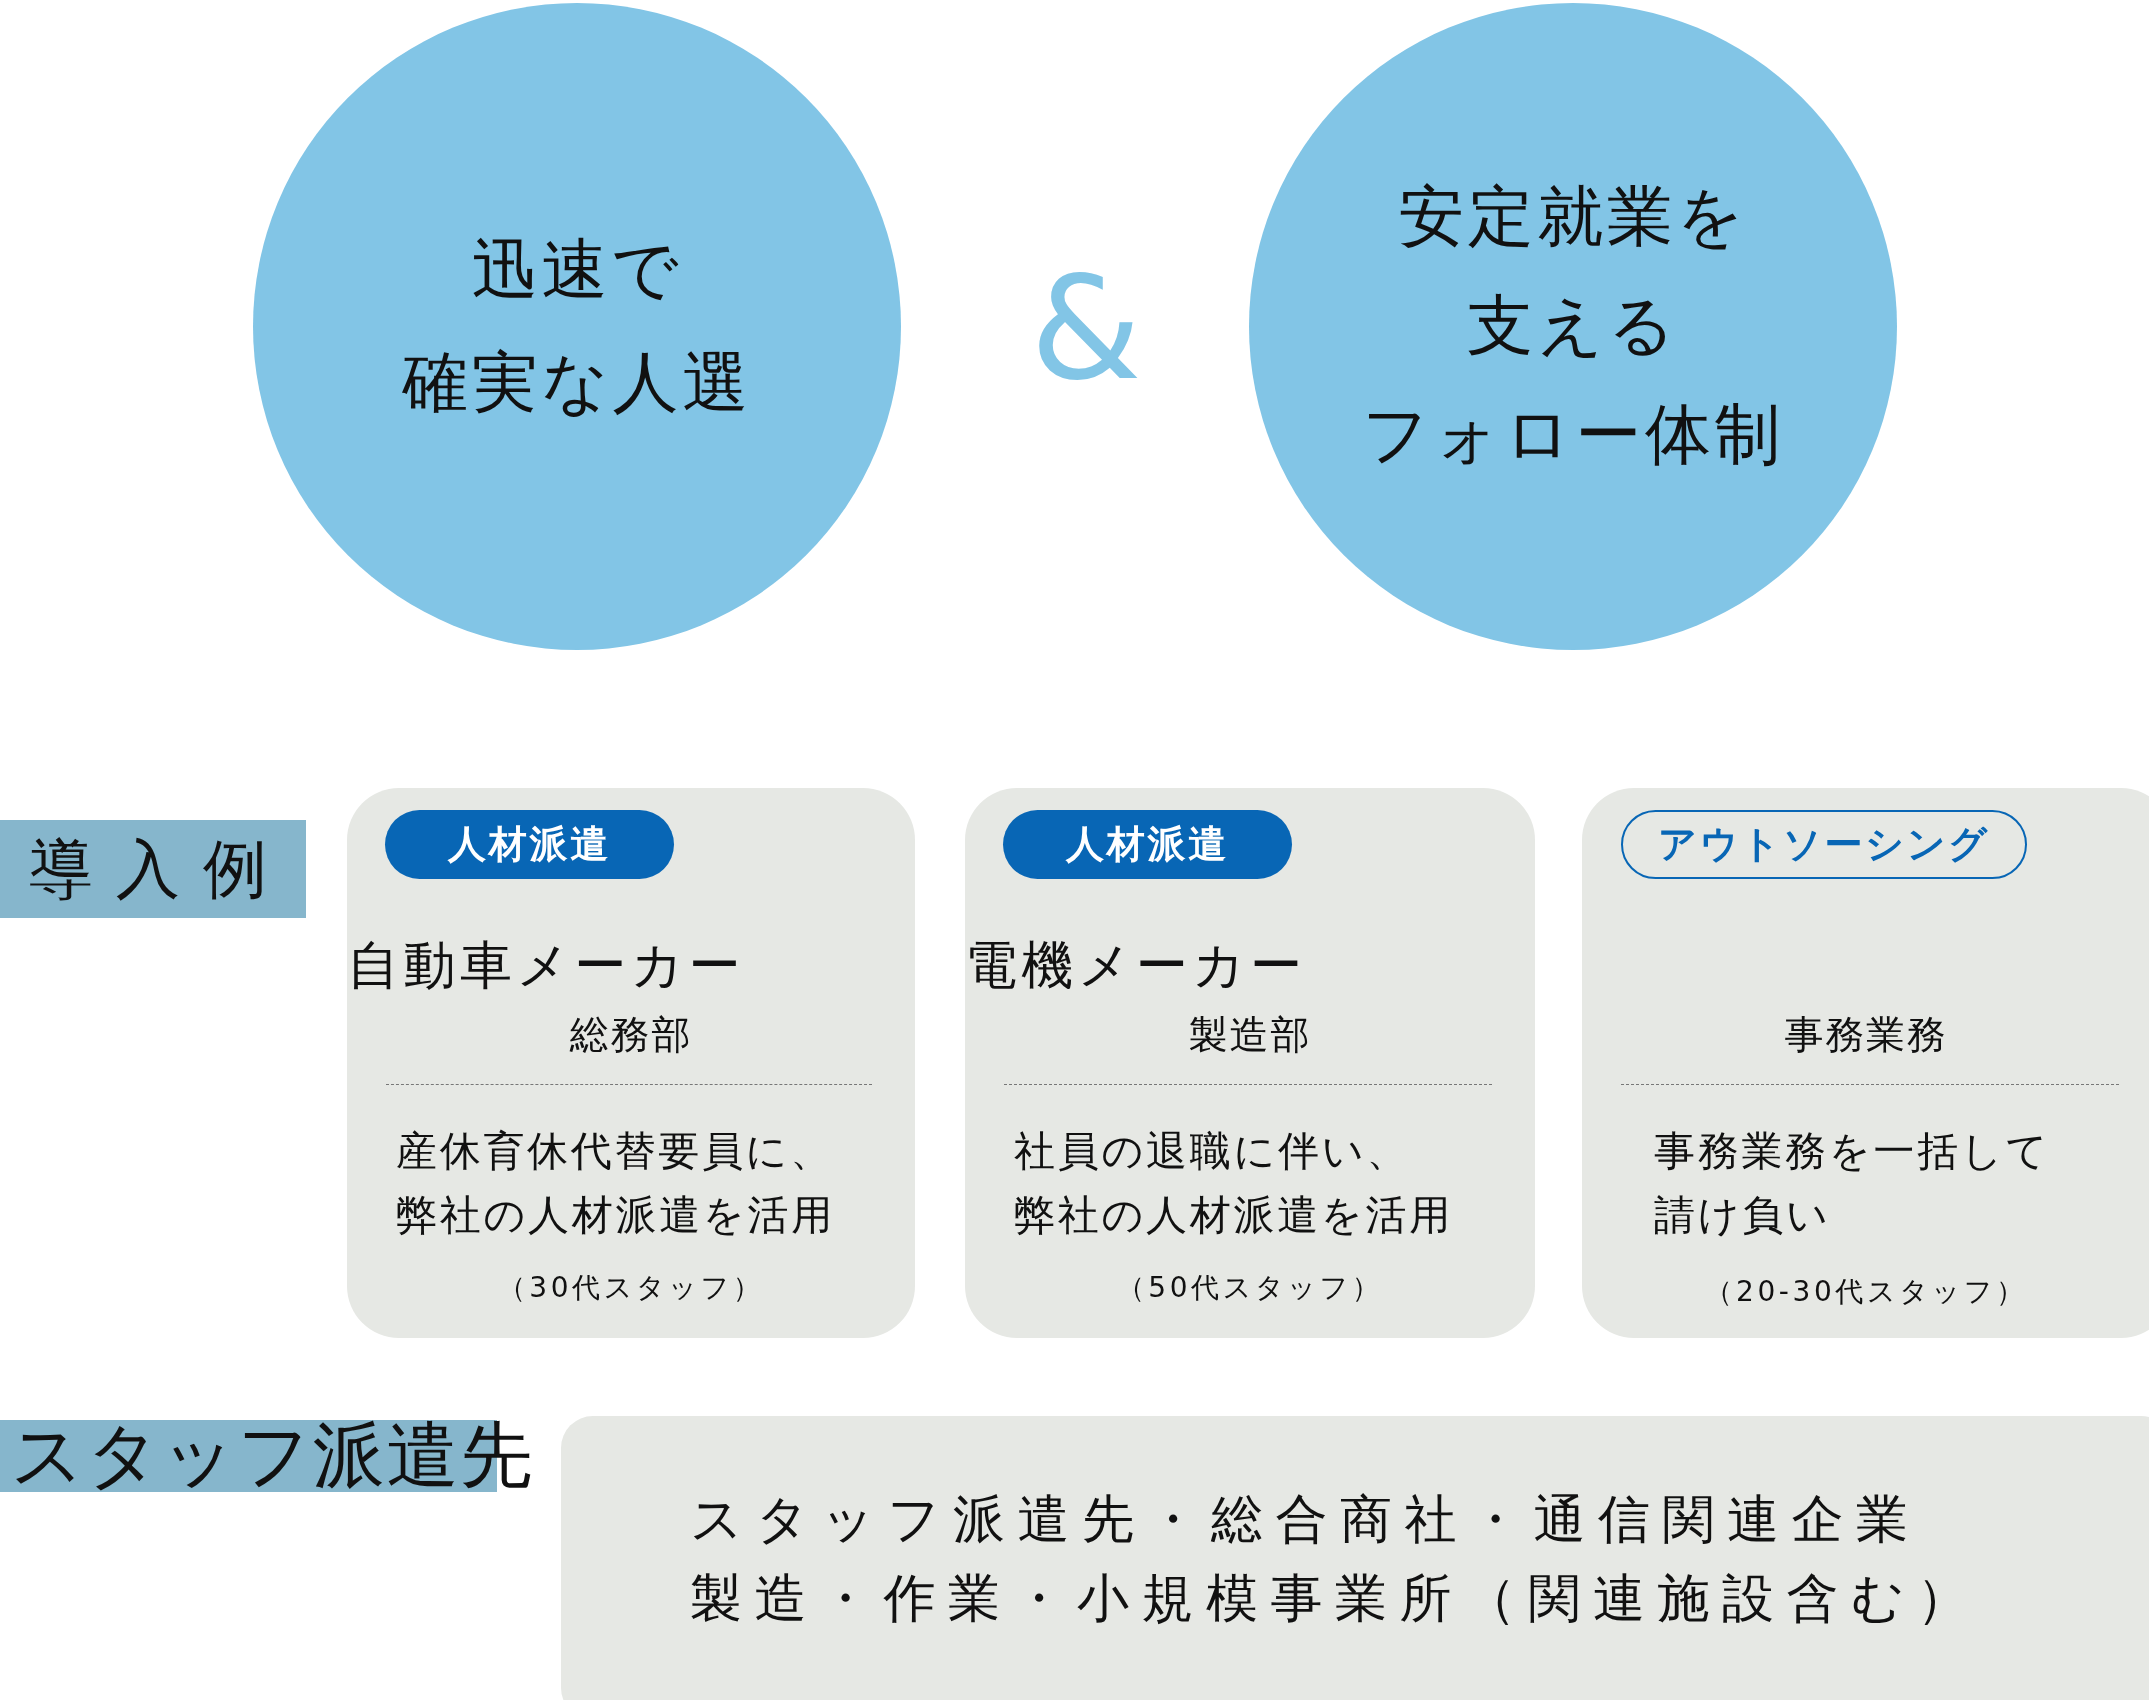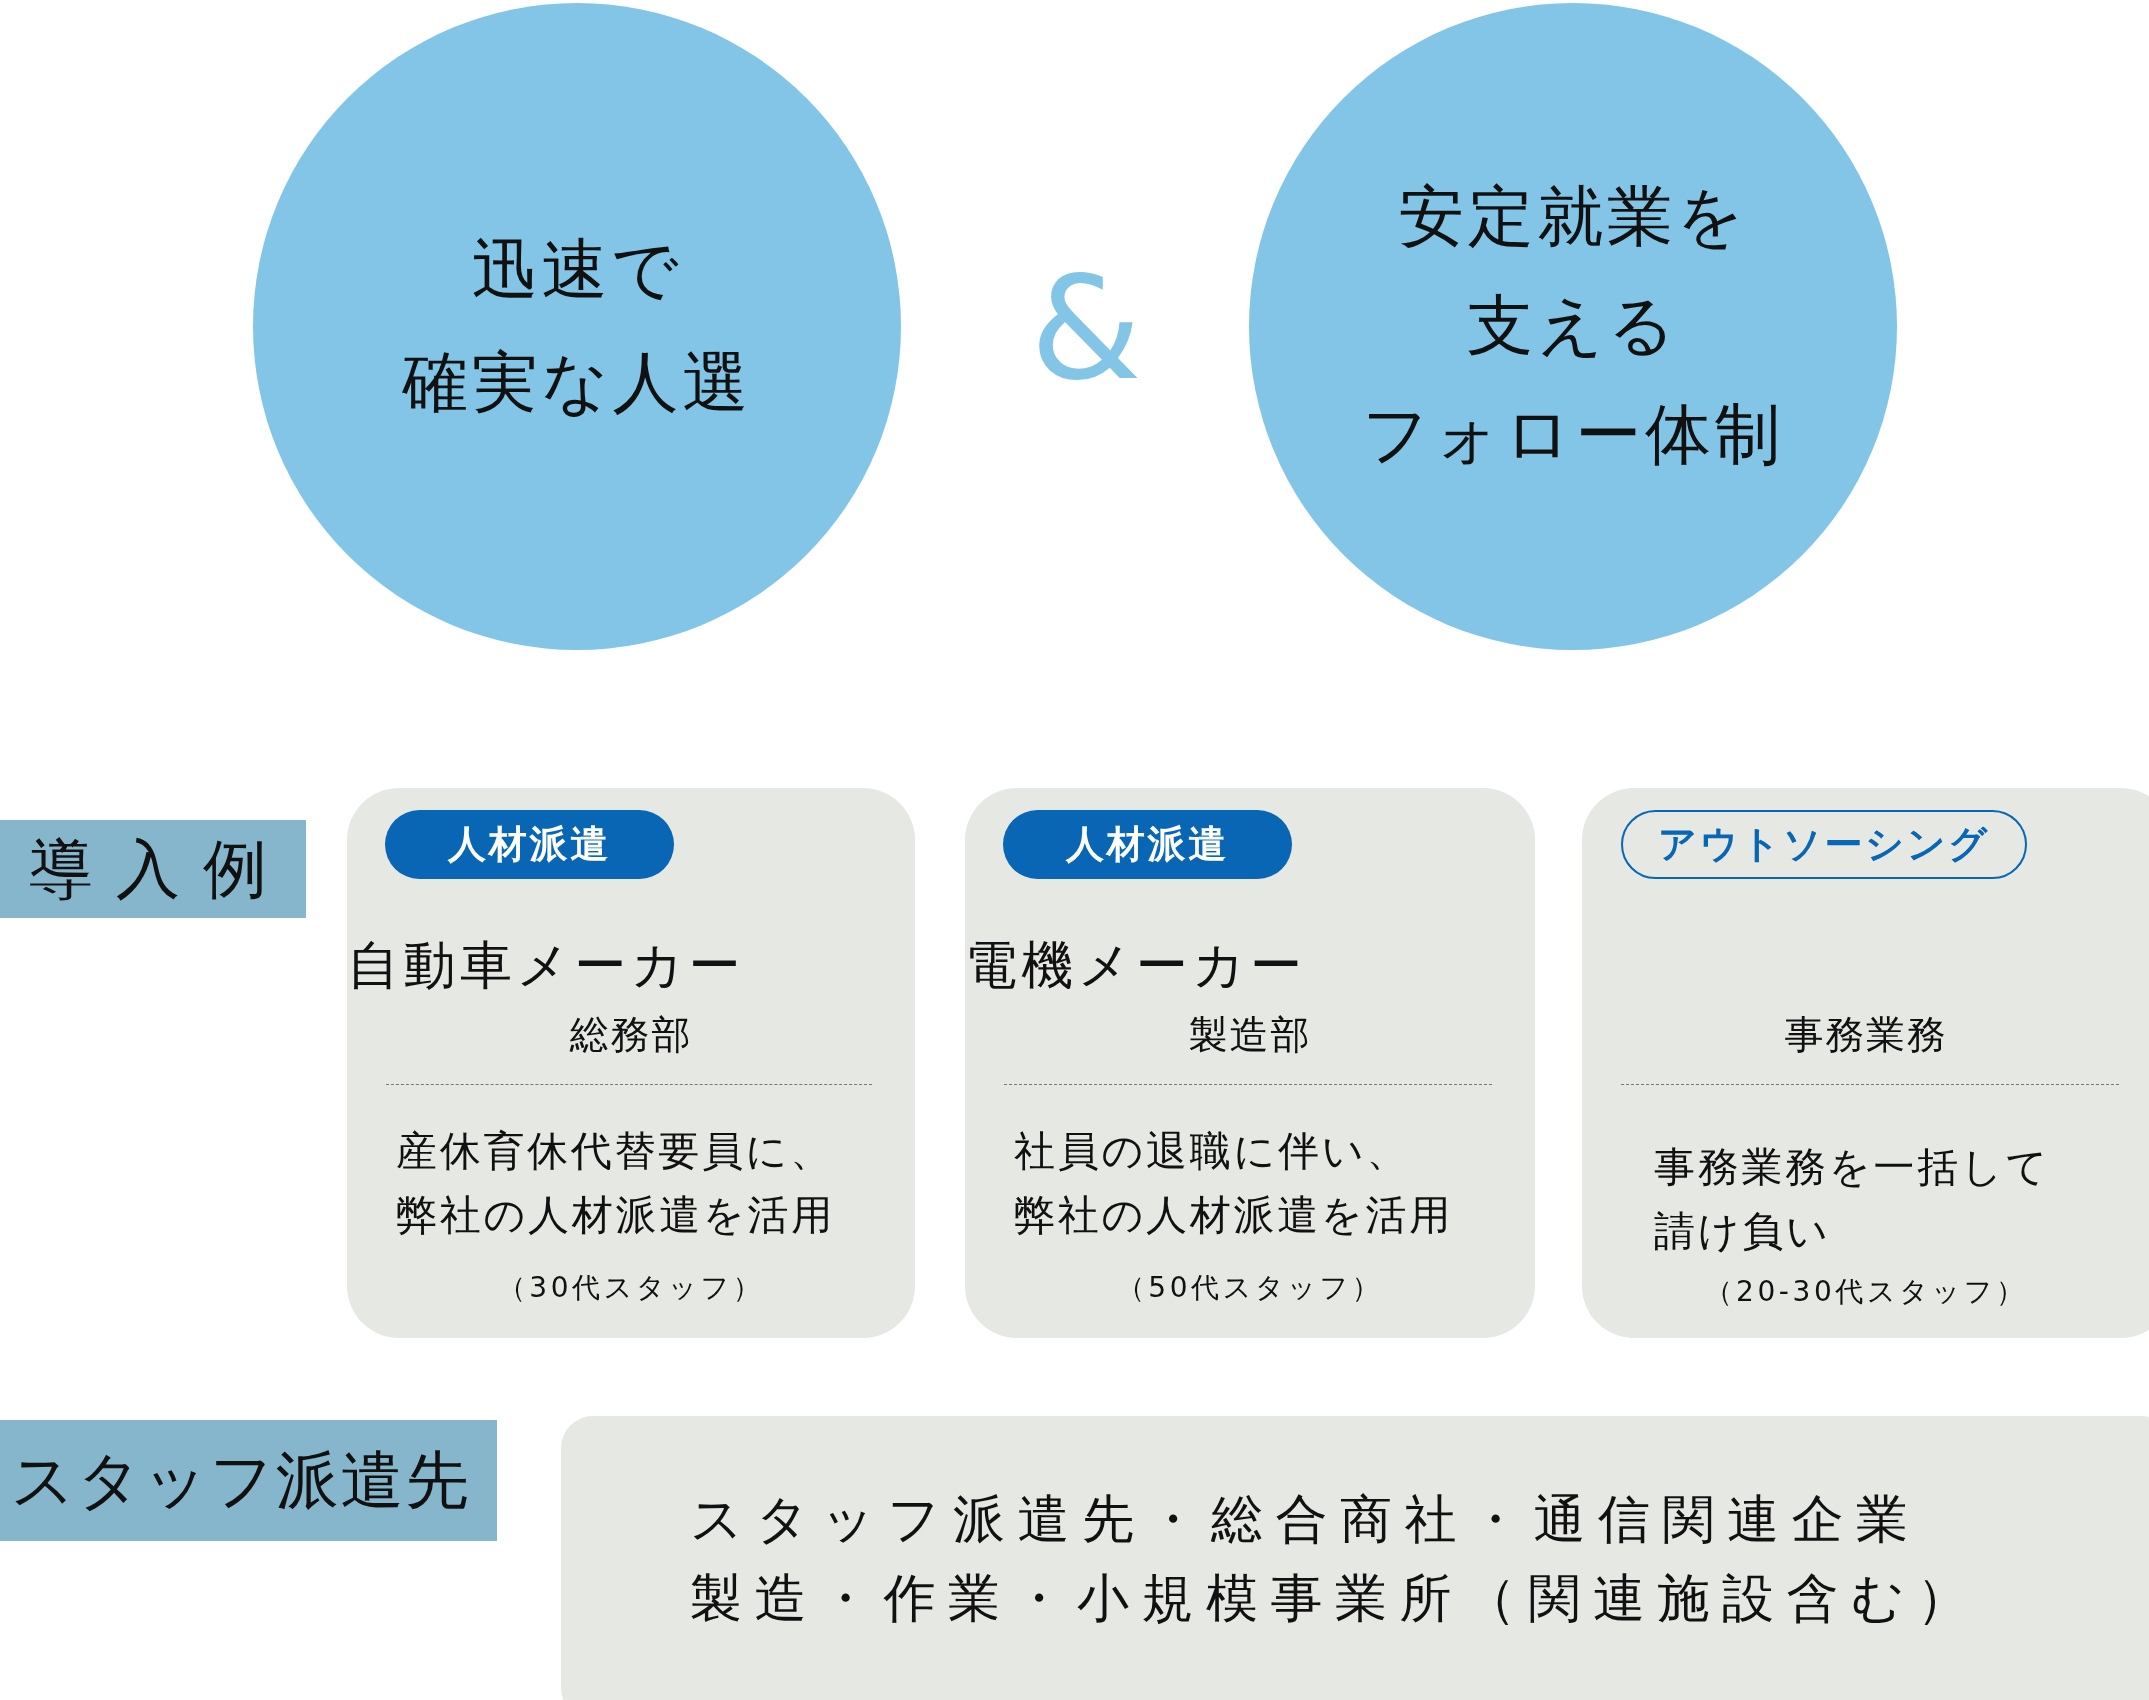--- a/index.html
+++ b/index.html
@@ -22,21 +22,21 @@
     position: absolute; left: 1010px; top: 253px; width: 152px; height: 152px;
     color: #82C5E6; font-size: 143px; line-height: 152px; text-align: center;
     font-family: "DejaVu Sans", sans-serif;
   }
 
   .section-label {
     position: absolute; left: 0; background: #86B6CC; color: #111;
     display: flex; align-items: center; box-sizing: border-box; white-space: nowrap;
   }
   #label-examples { top: 820px; width: 306px; height: 98px; padding-left: 29px; font-size: 64px; letter-spacing: 23px; }
-  #label-destinations { top: 1420px; width: 497px; height: 121px; padding-left: 10.7px; font-size: 63px; letter-spacing: 1.8px; }
+  #label-destinations { top: 1420px; width: 497px; height: 72px; padding-left: 10.7px; font-size: 72px; letter-spacing: 1.8px; }
 
   .card {
     position: absolute; top: 788px; height: 550px; background: #E6E8E4;
     border-radius: 52px; box-sizing: border-box;
   }
   #card-1 { left: 347px; width: 568px; }
   #card-2 { left: 965px; width: 570px; }
   #card-3 { left: 1582px; width: 591px; }
 
   .badge {
@@ -59,21 +59,21 @@
   #card-3 .dept { right: 23px; }
   .divider {
     position: absolute; top: 296px; left: 39px; right: 43px;
     border-top: 1.8px dashed #777777;
   }
   #card-3 .divider { left: 39px; right: 54px; }
   .desc {
     position: absolute; left: 49px; top: 331px; font-size: 41px; line-height: 64px;
     letter-spacing: 2.7px; white-space: nowrap;
   }
-  #card-3 .desc { left: 72px; margin-top: 16px; }
+  #card-3 .desc { left: 72px; }
   .staff {
     position: absolute; left: 0; right: 0; top: 481px; text-align: center;
     font-size: 28px; line-height: 38px; letter-spacing: 3.6px; white-space: nowrap;
   }
   #card-3 .staff { right: 23px; top: 485px; }
 
   #destinations-box {
     position: absolute; left: 561px; top: 1416px; width: 1612px; height: 304px;
     background: #E6E8E4; border-radius: 32px;
   }

